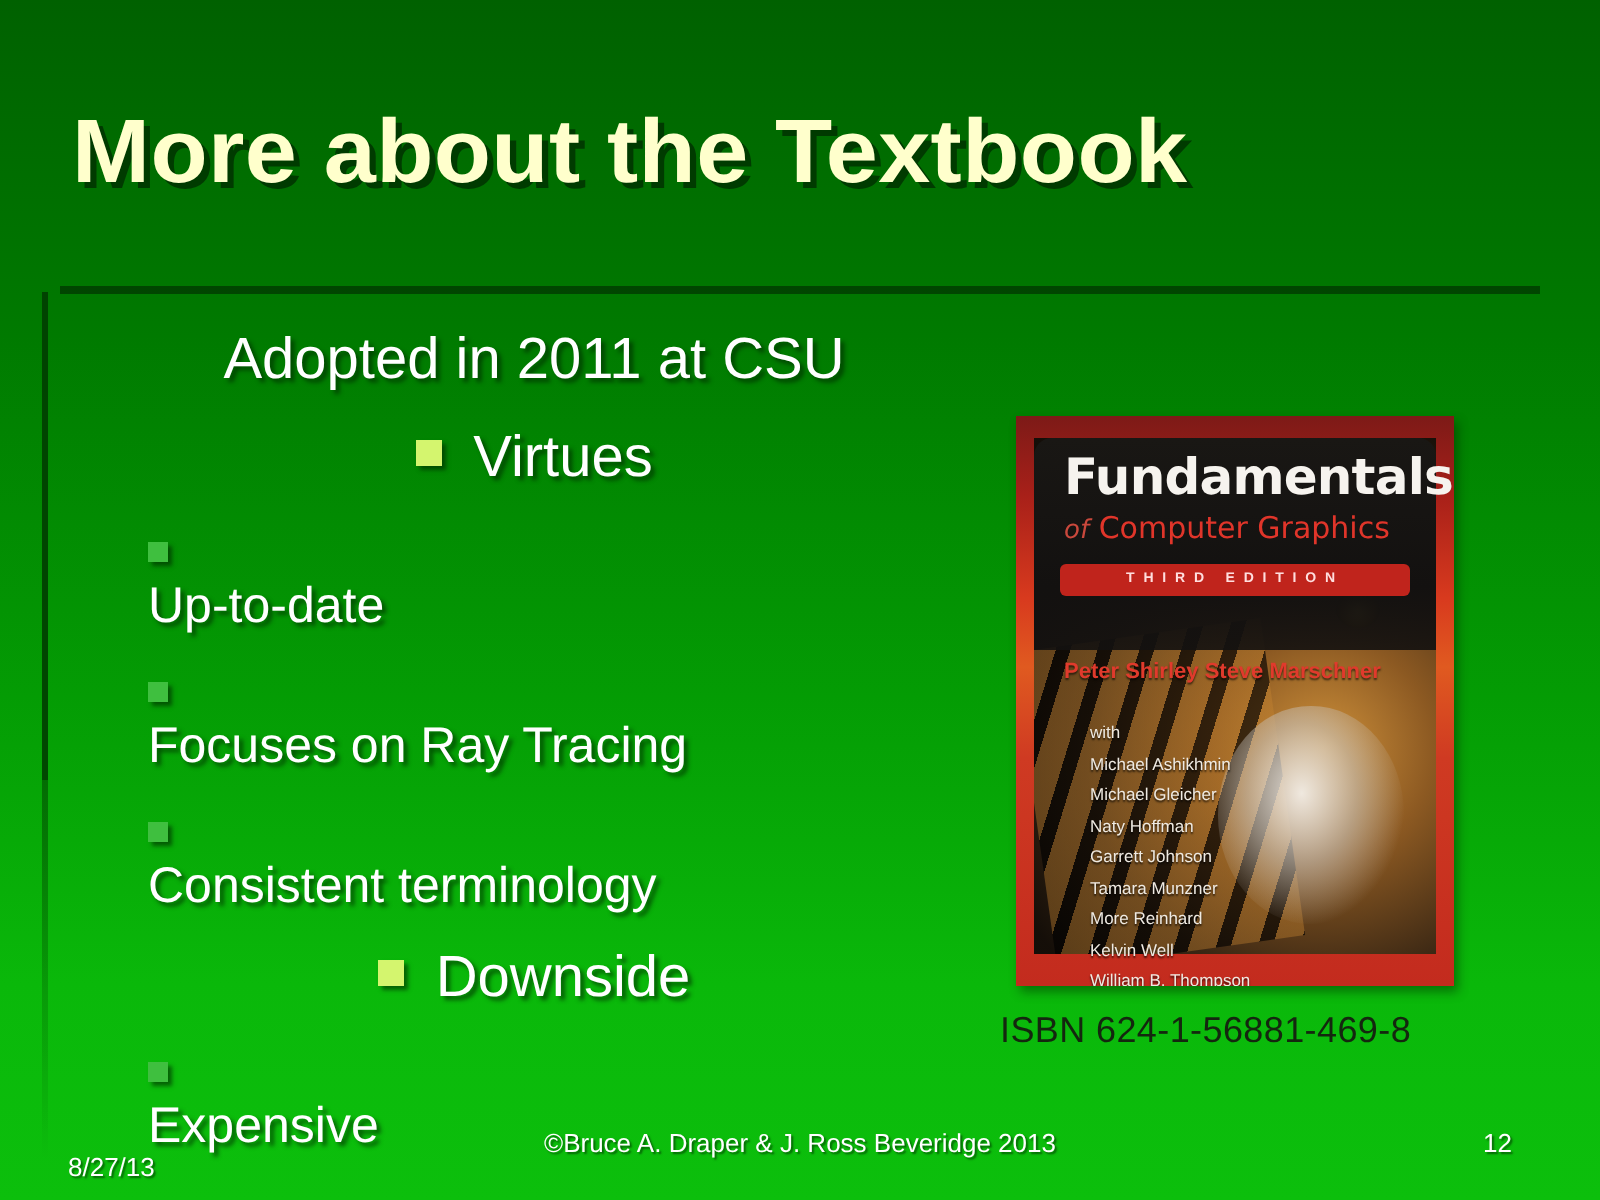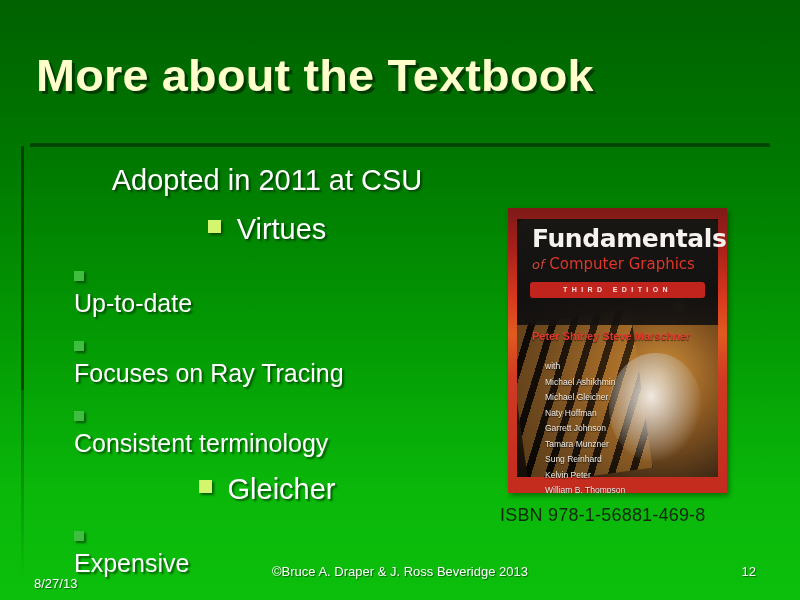--- a/index.html
+++ b/index.html
@@ -301,21 +301,21 @@
     </div>
 
     <div class="line lvl2">
       <span class="bullet b2"></span>
       <span>Consistent terminology</span>
     </div>
 
 
     <div class="line lvl1">
       <span class="bullet b1"></span>
-      <span>Gleicher</span>
+      <span>Downside</span>
     </div>
 
     <div class="line lvl2">
       <span class="bullet b2"></span>
       <span>Expensive</span>
     </div>
 
   </div>
 
   <div class="cover">
@@ -339,28 +339,28 @@
     <div class="ct-authors">Peter Shirley
 Steve Marschner</div>
 
     <div class="ct-with">
       <span class="w">with</span>
       <span class="w">Michael Ashikhmin</span>
       <span class="w">Michael Gleicher</span>
       <span class="w">Naty Hoffman</span>
       <span class="w">Garrett Johnson</span>
       <span class="w">Tamara Munzner</span>
-      <span class="w">Sung Reinhard</span>
-      <span class="w">Kelvin Peter</span>
+      <span class="w">More Reinhard</span>
+      <span class="w">Kelvin Well</span>
       <span class="w">William B. Thompson</span>
 
     </div>
   </div>
 
-  <div class="isbn">ISBN 978-1-56881-469-8</div>
+  <div class="isbn">ISBN 624-1-56881-469-8</div>
 
   <div class="footer">
     <span class="f-date">8/27/13</span>
     <span class="f-center">©Bruce A. Draper &amp; J. Ross Beveridge 2013</span>
     <span class="f-page">12</span>
   </div>
 
 </div>
 
 </body></html>

